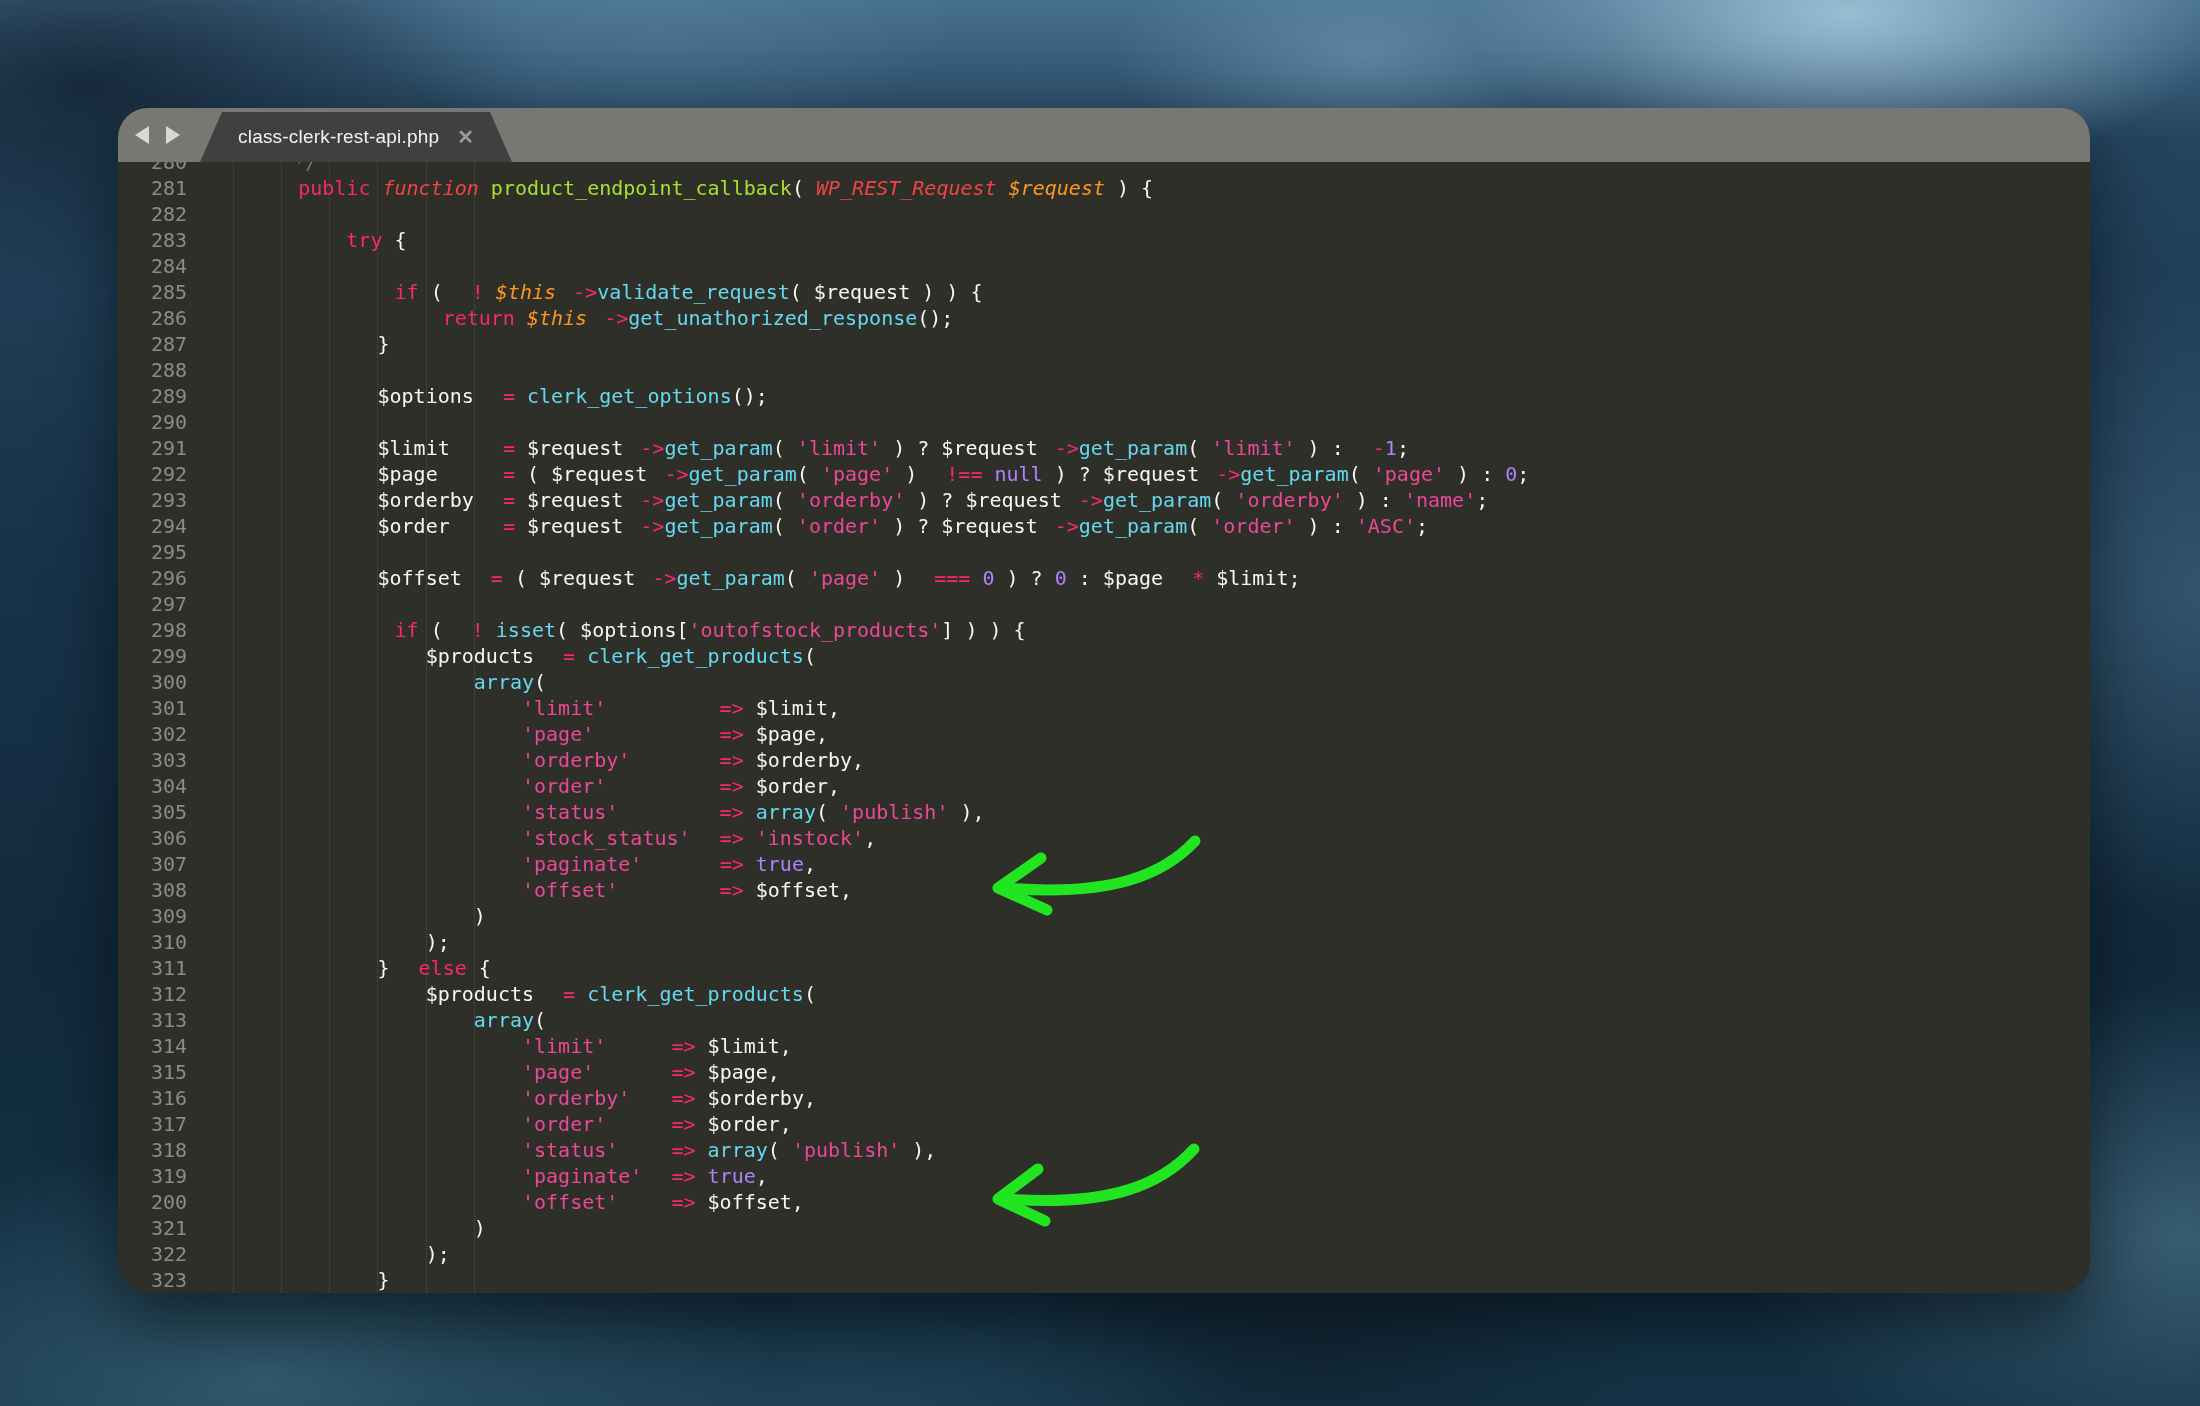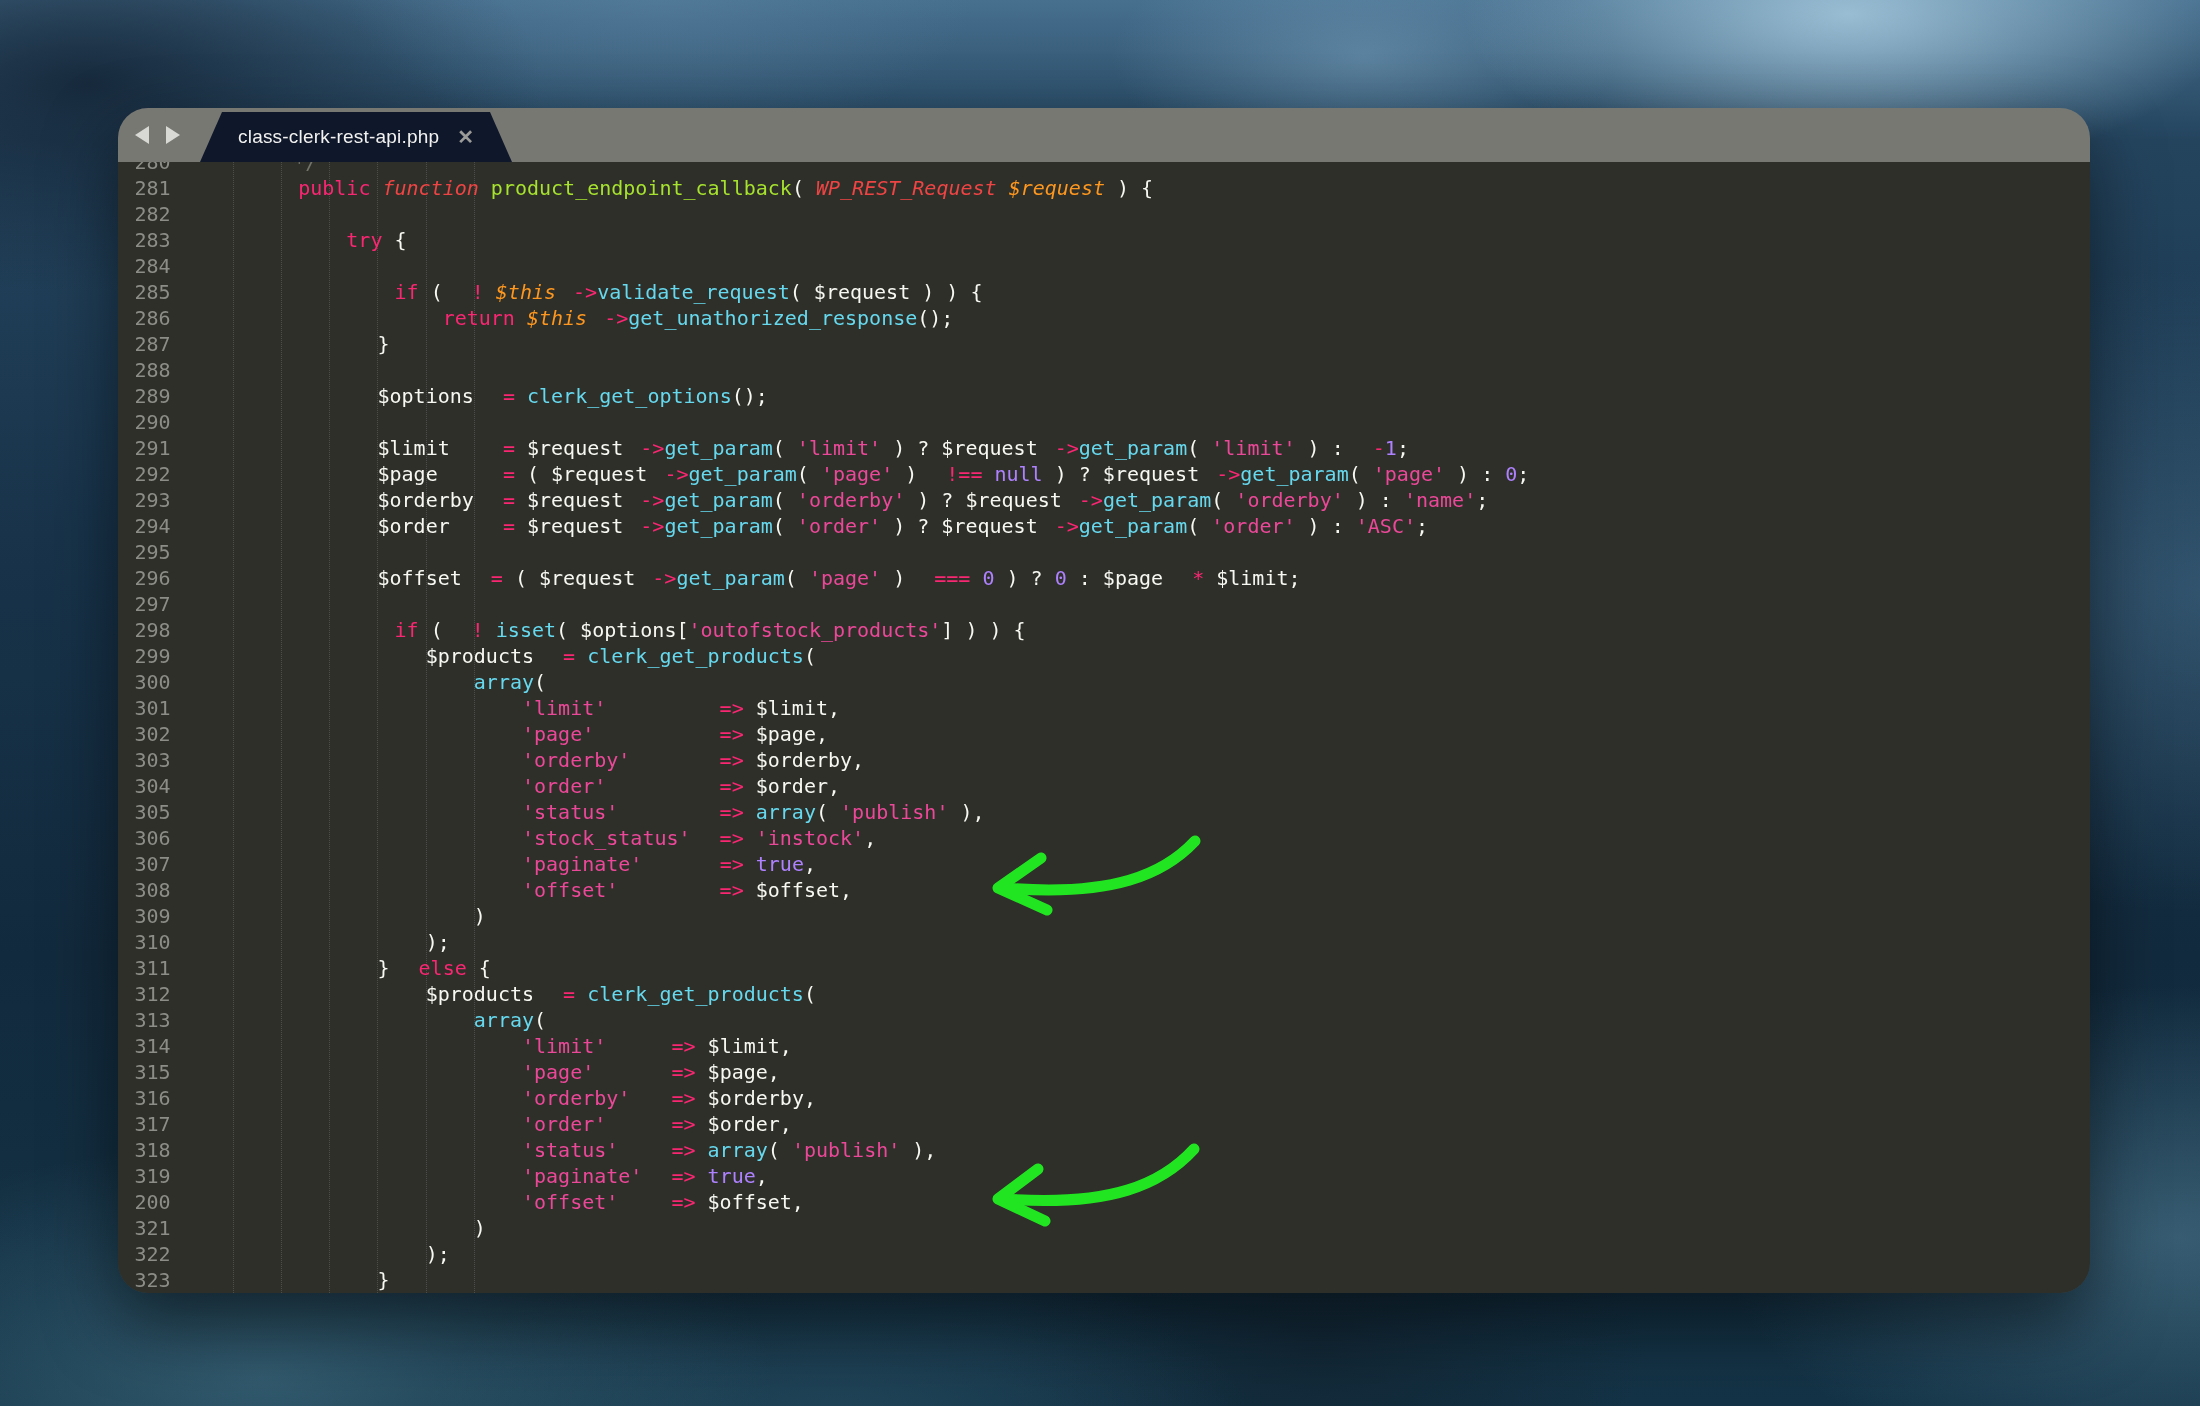--- a/index.html
+++ b/index.html
@@ -22,36 +22,36 @@
   }
 
   
   .window{position:absolute;left:118px;top:108px;width:1972px;height:1185px;
     border-radius:30px;overflow:hidden;box-shadow:0 30px 70px rgba(0,0,0,.5);}
   .tabbar{position:relative;height:54px;background:#787873;display:flex;align-items:center;}
   .nav{display:flex;align-items:center;gap:9px;padding:0 0 0 13px;width:69px;flex:none;}
   .navbtn{width:22px;height:22px;display:flex;align-items:center;justify-content:center;background:transparent;border:none;padding:0;cursor:default;}
   .tri-l{width:0;height:0;border-top:9px solid transparent;border-bottom:9px solid transparent;border-right:14px solid #d8d8d5;}
   .tri-r{width:0;height:0;border-top:9px solid transparent;border-bottom:9px solid transparent;border-left:14px solid #d8d8d5;}
-  .tab{position:absolute;left:82px;top:4px;height:50px;width:312px;background:#0f172a;
+  .tab{position:absolute;left:82px;top:4px;height:50px;width:312px;background:#404040;
     clip-path:polygon(0 100%,22px 0,calc(100% - 22px) 0,100% 100%);
     display:flex;align-items:center;justify-content:center;gap:18px;}
   .tab-label{color:#f2f2f0;font-size:19px;letter-spacing:.2px;}
   .tab-close{color:#9b9b98;font-size:20px;font-weight:bold;line-height:1;}
 
   
   .code{position:relative;height:1131px;background:#2e2f29;
     font-family:"DejaVu Sans Mono",monospace;font-size:20px;line-height:26px;overflow:hidden;}
   .guides{position:absolute;inset:0;z-index:1;font-family:"DejaVu Sans Mono",monospace;font-size:20px;}
   .guide{position:absolute;top:0;bottom:0;width:0;border-left:1px dotted rgba(245,245,240,.16);}
   .g0{left:calc(115px + 0ch);} .g1{left:calc(115px + 4ch);} .g2{left:calc(115px + 8ch);}
   .g3{left:calc(115px + 12ch);} .g4{left:calc(115px + 16ch);} .g5{left:calc(115px + 20ch);}
   .lines{position:relative;z-index:2;margin-top:-13px;}
   .line{display:flex;height:26px;white-space:pre;}
-  .num{width:69px;flex:none;text-align:center;color:#8c8d86;}
+  .num{width:69px;flex:none;text-align:right;color:#8c8d86;}
   .txt{margin-left:46px;}
   .tk-w{color:#f8f8f2;} .tk-p{color:#f92672;margin-left:17px;} .tk-c{color:#66d9ef;}
   .tk-ci{color:#ef4444;font-style:italic;} .tk-g{color:#a6e22e;}
   .tk-o{color:#fd971f;font-style:italic;} .tk-y{color:#ec4899;}
   .tk-u{color:#ae81ff;} .tk-cm{color:#73756b;}
 
   
   .annot{position:absolute;inset:0;z-index:60;pointer-events:none;}
 </style>
 </head>

